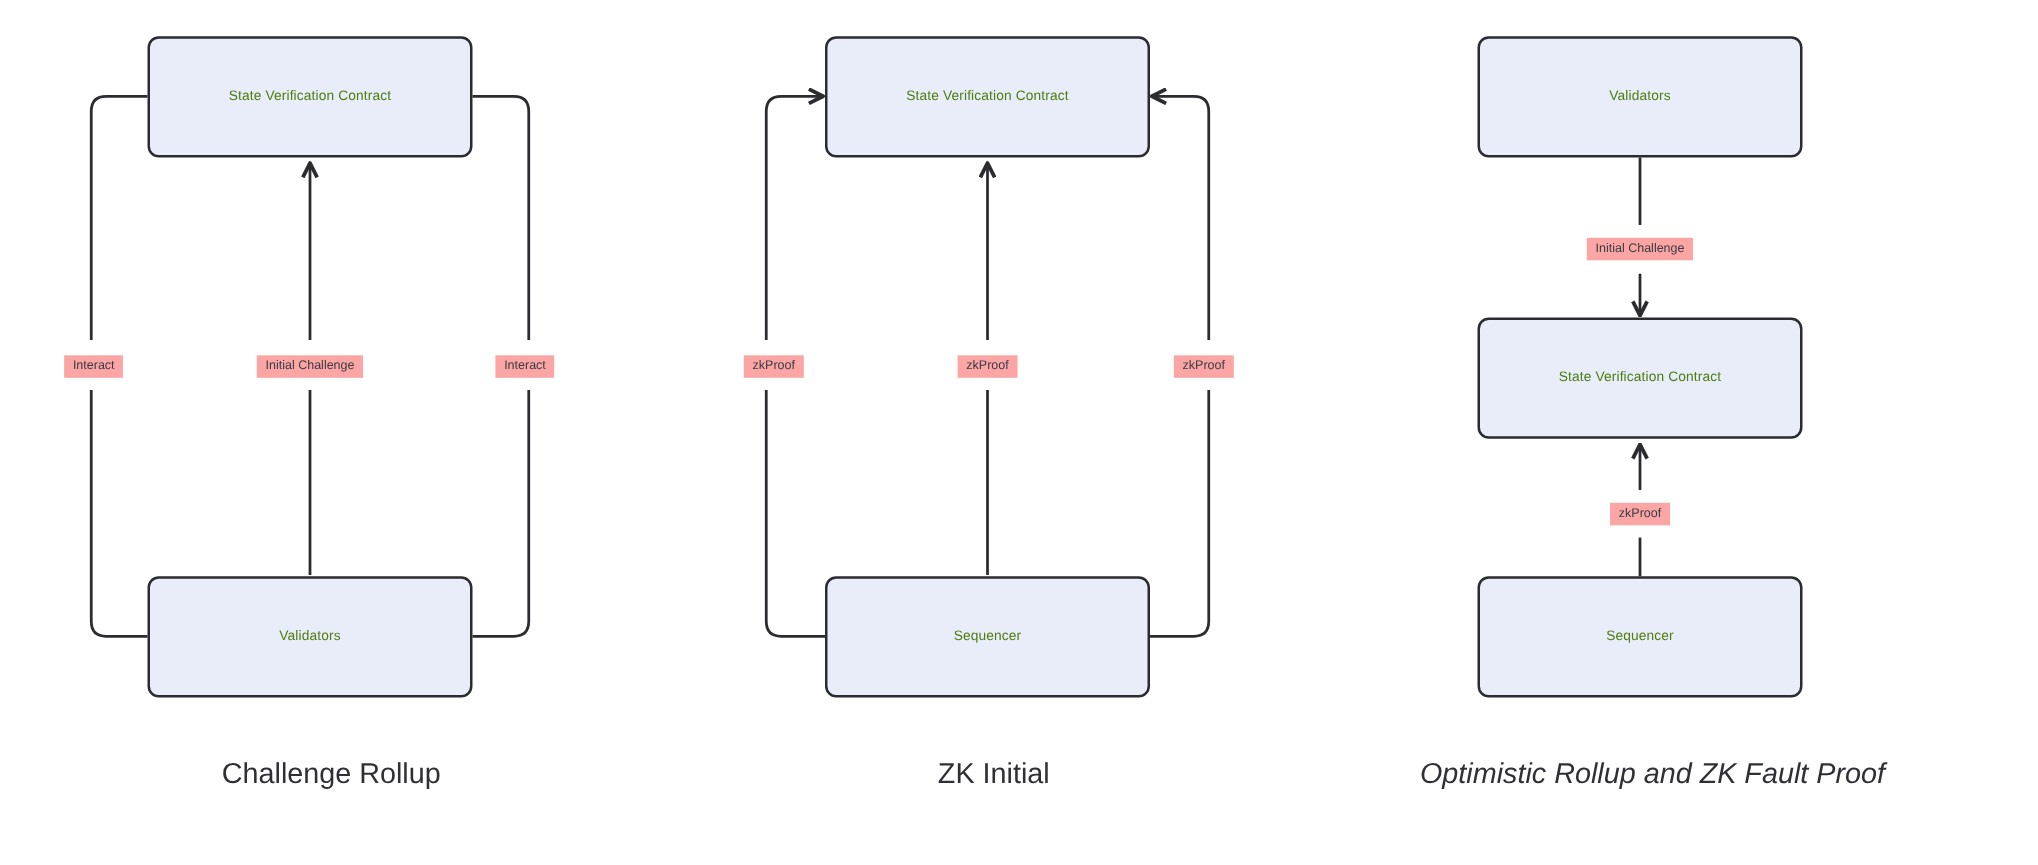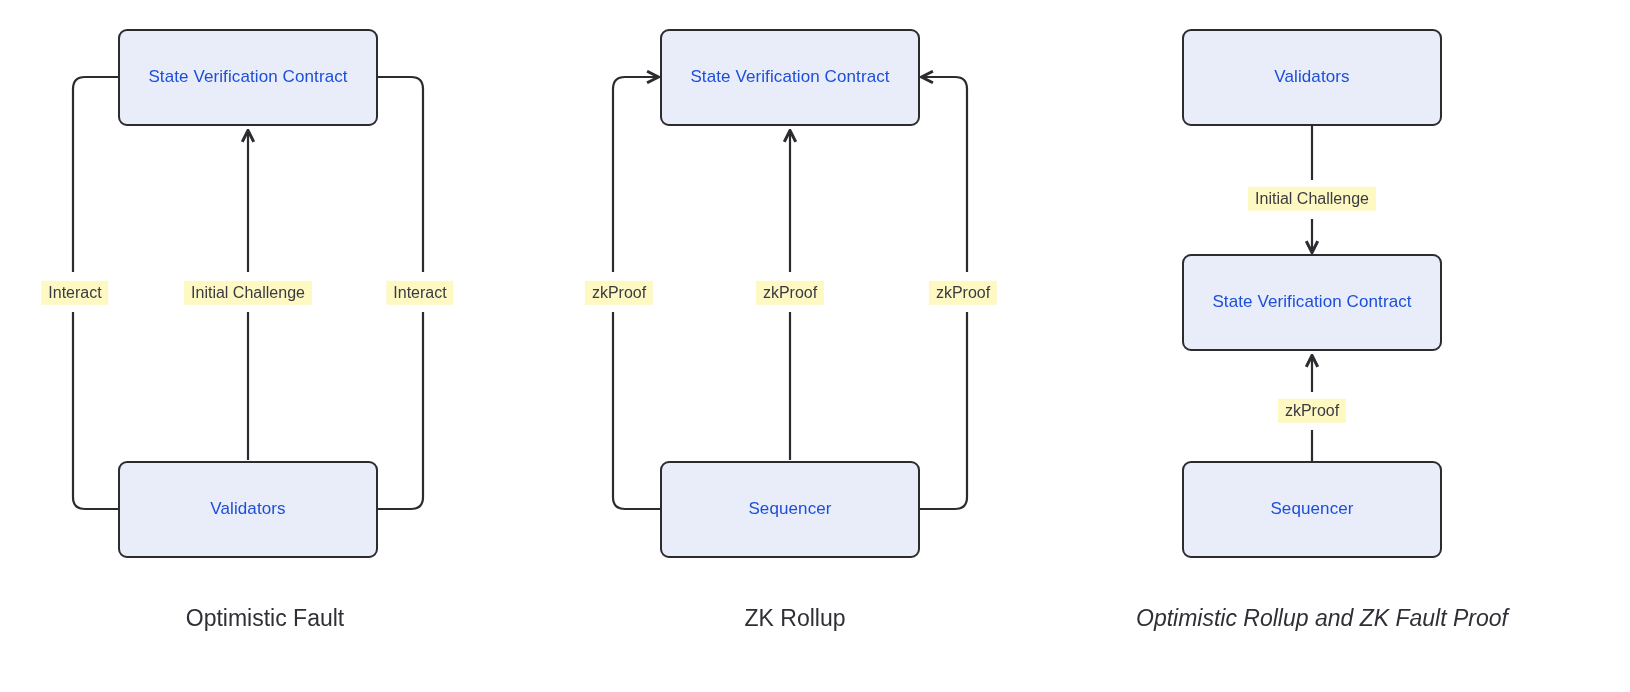--- a/index.html
+++ b/index.html
@@ -30,22 +30,22 @@
     box-sizing: border-box;
     background: #e9edfa;
     border: 2px solid #2b2b30;
     border-radius: 9px;
     display: flex;
     align-items: center;
     justify-content: center;
     z-index: 3;
   }
   .node-label {
-    font-size: 17px;
-    color: #1d4ed8;
+    font-size: 11px;
+    color: #4d7c0f;
     letter-spacing: 0.1px;
     line-height: 1.2;
     text-align: left;
     white-space: nowrap;
   }
 
   
   .wires {
     position: absolute;
     left: 0;
@@ -58,23 +58,23 @@
     stroke: #2b2b30;
     stroke-width: 2.2;
     stroke-linecap: butt;
     stroke-linejoin: round;
   }
 
   
   .edge-label {
     position: absolute;
     transform: translate(-50%, -50%);
-    background: #fef9c3;
+    background: #fca5a5;
     padding: 3px 7px;
-    font-size: 16px;
+    font-size: 10px;
     color: #3b3b44;
     white-space: nowrap;
     z-index: 2;
     line-height: 1.15;
   }
 
   
   .caption {
     position: absolute;
     transform: translateX(-50%);
@@ -113,21 +113,21 @@
     </div>
 
     <div class="node" style="left:118px;top:461px;width:260px;height:97px;">
       <span class="node-label">Validators</span>
     </div>
 
     <div class="edge-label" style="left:75px;top:293px;">Interact</div>
     <div class="edge-label" style="left:248px;top:293px;">Initial Challenge</div>
     <div class="edge-label" style="left:420px;top:293px;">Interact</div>
 
-    <div class="caption" style="left:265px;top:605px;">Optimistic Fault</div>
+    <div class="caption" style="left:265px;top:605px;">Challenge Rollup</div>
   </div>
 
   <div class="panel" style="left:540px;top:0;width:550px;height:692px;">
 
     <svg class="wires" width="550" height="692" viewBox="0 0 550 692">
       <defs>
         <marker id="ah2" viewBox="0 0 10 10" refX="8.6" refY="5" markerWidth="6.2" markerHeight="6.2" orient="auto-start-reverse">
           <path d="M 0.6 0.8 L 9 5 L 0.6 9.2" fill="none" stroke="#2b2b30" stroke-width="1.5" stroke-linecap="round" stroke-linejoin="round"></path>
         </marker>
       </defs>
@@ -147,21 +147,21 @@
     </div>
 
     <div class="node" style="left:120px;top:461px;width:260px;height:97px;">
       <span class="node-label">Sequencer</span>
     </div>
 
     <div class="edge-label" style="left:79px;top:293px;">zkProof</div>
     <div class="edge-label" style="left:250px;top:293px;">zkProof</div>
     <div class="edge-label" style="left:423px;top:293px;">zkProof</div>
 
-    <div class="caption" style="left:255px;top:605px;">ZK Rollup</div>
+    <div class="caption" style="left:255px;top:605px;">ZK Initial</div>
   </div>
 
   <div class="panel" style="left:1090px;top:0;width:540px;height:692px;">
 
     <svg class="wires" width="540" height="692" viewBox="0 0 540 692">
       <defs>
         <marker id="ah3" viewBox="0 0 10 10" refX="8.6" refY="5" markerWidth="6.2" markerHeight="6.2" orient="auto-start-reverse">
           <path d="M 0.6 0.8 L 9 5 L 0.6 9.2" fill="none" stroke="#2b2b30" stroke-width="1.5" stroke-linecap="round" stroke-linejoin="round"></path>
         </marker>
       </defs>

